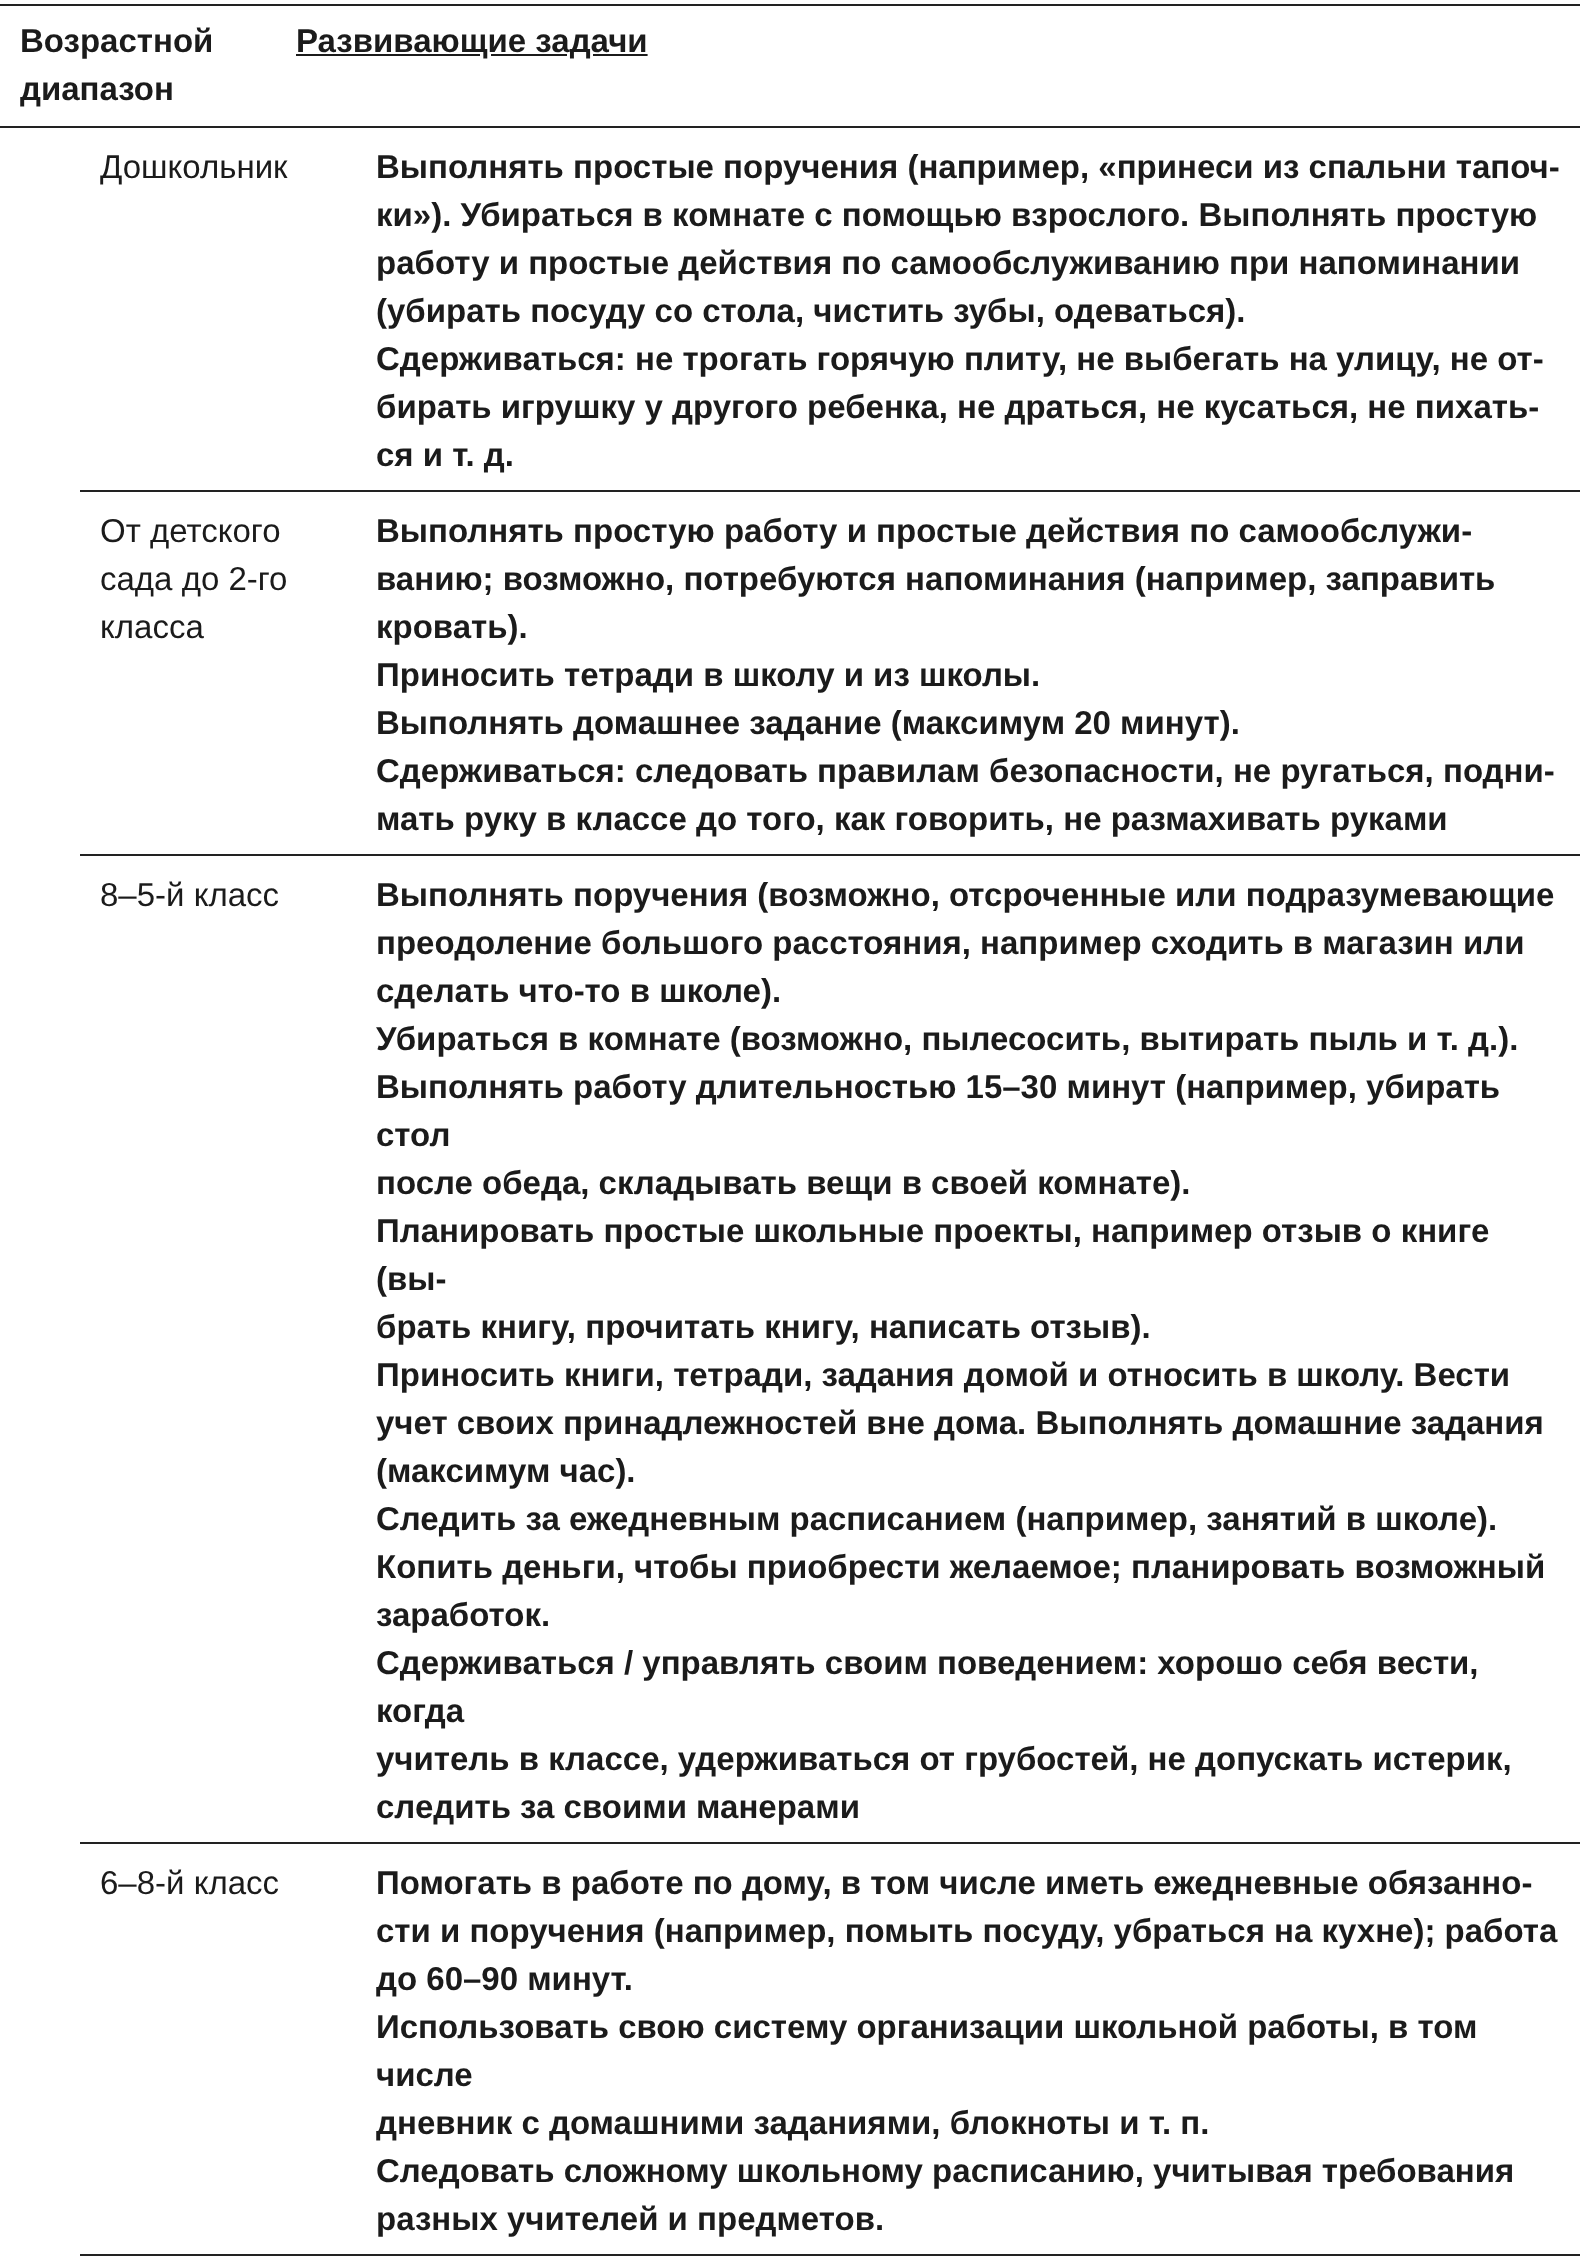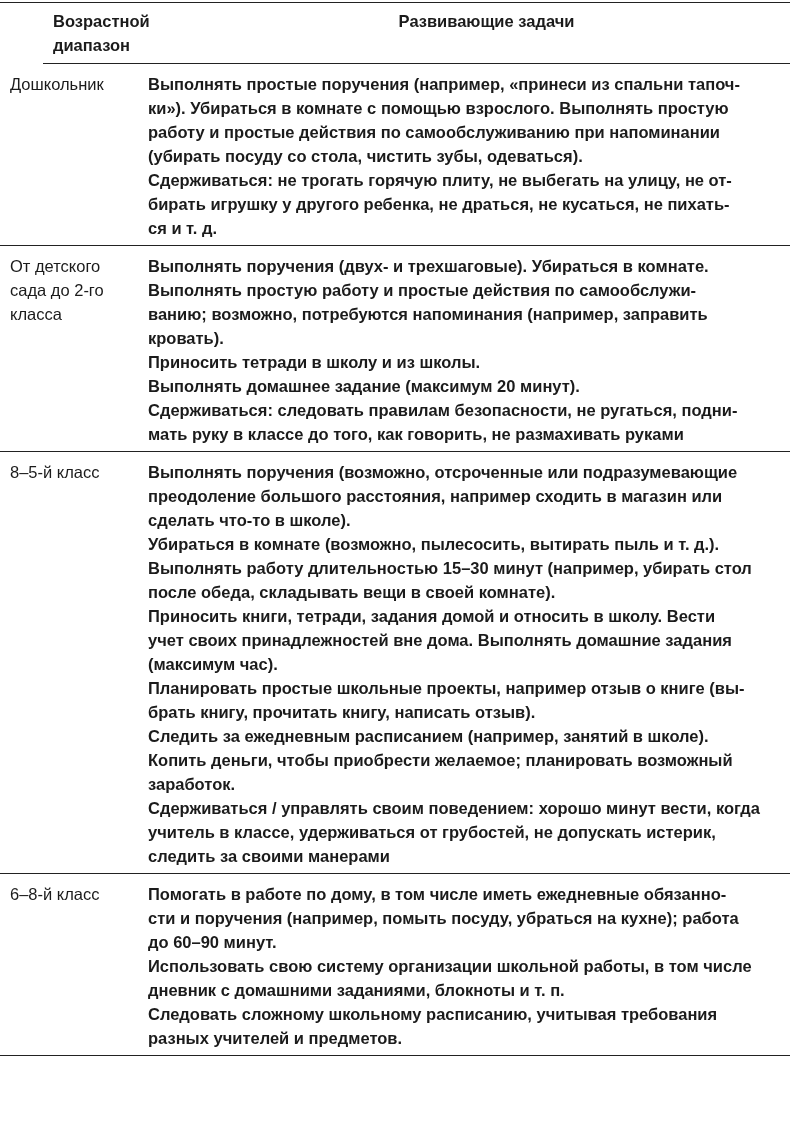--- a/index.html
+++ b/index.html
@@ -19,32 +19,32 @@
   .table{
     margin-top:2px;
     border-top:1px solid var(--rule);
   }
   .header-row{
     display:grid;
     grid-template-columns:138px 1fr;
     padding:6px 8px 6px 10px;
     border-bottom:1px solid var(--rule);
     font-weight:bold;
-    margin-left:43px;
   }
   .row{
     display:grid;
     grid-template-columns:138px 1fr;
     padding:8px 8px 5px 10px;
     border-bottom:1px solid var(--rule);
+    margin-left:40px;
   }
   .age-cell{white-space:pre-line;padding-right:6px;}
   .tasks-cell{}
   .para{white-space:pre-line;font-weight:bold;}
-  .center{text-align:center;}
+  .center{text-align:left;text-decoration:underline;}
 </style>
 </head>
 <body>
 
 <div class="page">
   <div class="table">
     <div class="header-row">
       <div class="age-cell">Возрастной
 диапазон</div>
       <div class="tasks-cell center">Развивающие задачи</div>
@@ -60,48 +60,47 @@
             <div class="para">Сдерживаться: не трогать горячую плиту, не выбегать на улицу, не от-
 бирать игрушку у другого ребенка, не драться, не кусаться, не пихать-
 ся и т. д.</div>
           </div>
         </div>
         <div class="row">
           <div class="age-cell">От детского
 сада до 2-го
 класса</div>
           <div class="tasks-cell">
-            <div class="para">Выполнять поручения (двух- и трехшаговые). Убираться в комнате.</div>
             <div class="para">Выполнять простую работу и простые действия по самообслужи-
 ванию; возможно, потребуются напоминания (например, заправить
 кровать).</div>
             <div class="para">Приносить тетради в школу и из школы.</div>
             <div class="para">Выполнять домашнее задание (максимум 20 минут).</div>
             <div class="para">Сдерживаться: следовать правилам безопасности, не ругаться, подни-
 мать руку в классе до того, как говорить, не размахивать руками</div>
           </div>
         </div>
         <div class="row">
           <div class="age-cell">8–5-й класс</div>
           <div class="tasks-cell">
             <div class="para">Выполнять поручения (возможно, отсроченные или подразумевающие
 преодоление большого расстояния, например сходить в магазин или
 сделать что-то в школе).</div>
             <div class="para">Убираться в комнате (возможно, пылесосить, вытирать пыль и т. д.).</div>
             <div class="para">Выполнять работу длительностью 15–30 минут (например, убирать стол
 после обеда, складывать вещи в своей комнате).</div>
+            <div class="para">Планировать простые школьные проекты, например отзыв о книге (вы-
+брать книгу, прочитать книгу, написать отзыв).</div>
             <div class="para">Приносить книги, тетради, задания домой и относить в школу. Вести
 учет своих принадлежностей вне дома. Выполнять домашние задания
 (максимум час).</div>
-            <div class="para">Планировать простые школьные проекты, например отзыв о книге (вы-
-брать книгу, прочитать книгу, написать отзыв).</div>
             <div class="para">Следить за ежедневным расписанием (например, занятий в школе).</div>
             <div class="para">Копить деньги, чтобы приобрести желаемое; планировать возможный
 заработок.</div>
-            <div class="para">Сдерживаться / управлять своим поведением: хорошо минут вести, когда
+            <div class="para">Сдерживаться / управлять своим поведением: хорошо себя вести, когда
 учитель в классе, удерживаться от грубостей, не допускать истерик,
 следить за своими манерами</div>
           </div>
         </div>
         <div class="row">
           <div class="age-cell">6–8-й класс</div>
           <div class="tasks-cell">
             <div class="para">Помогать в работе по дому, в том числе иметь ежедневные обязанно-
 сти и поручения (например, помыть посуду, убраться на кухне); работа
 до 60–90 минут.</div>

